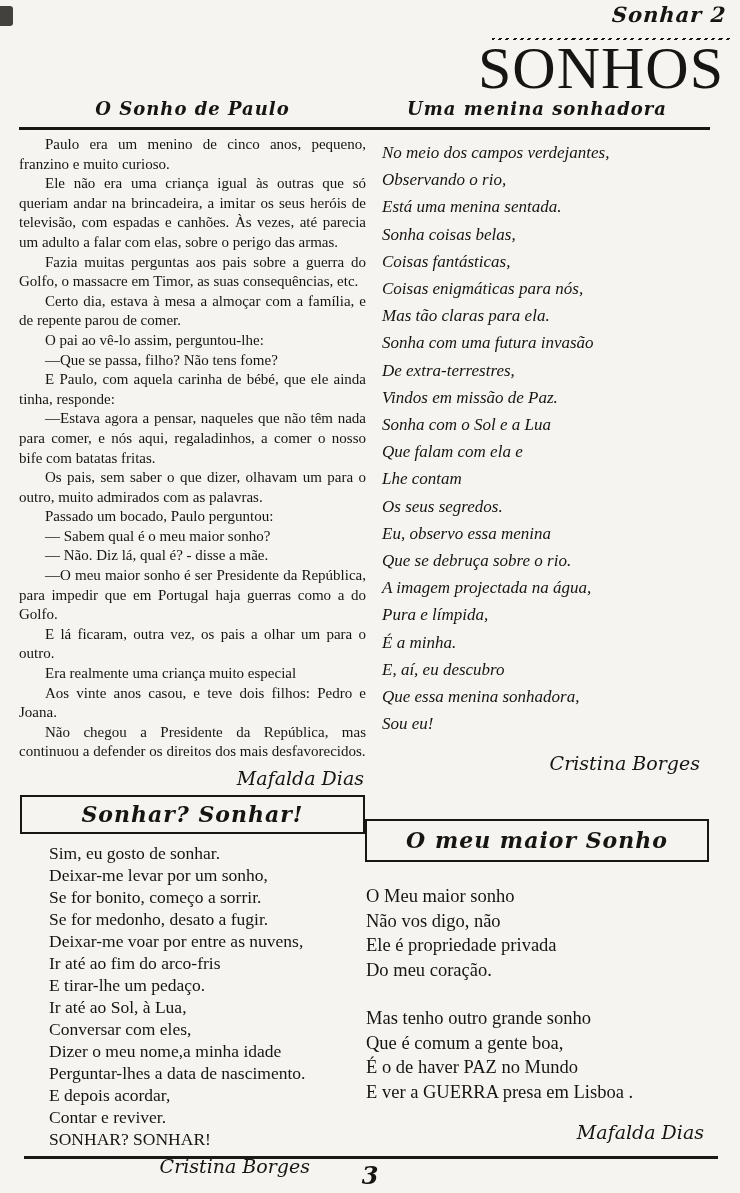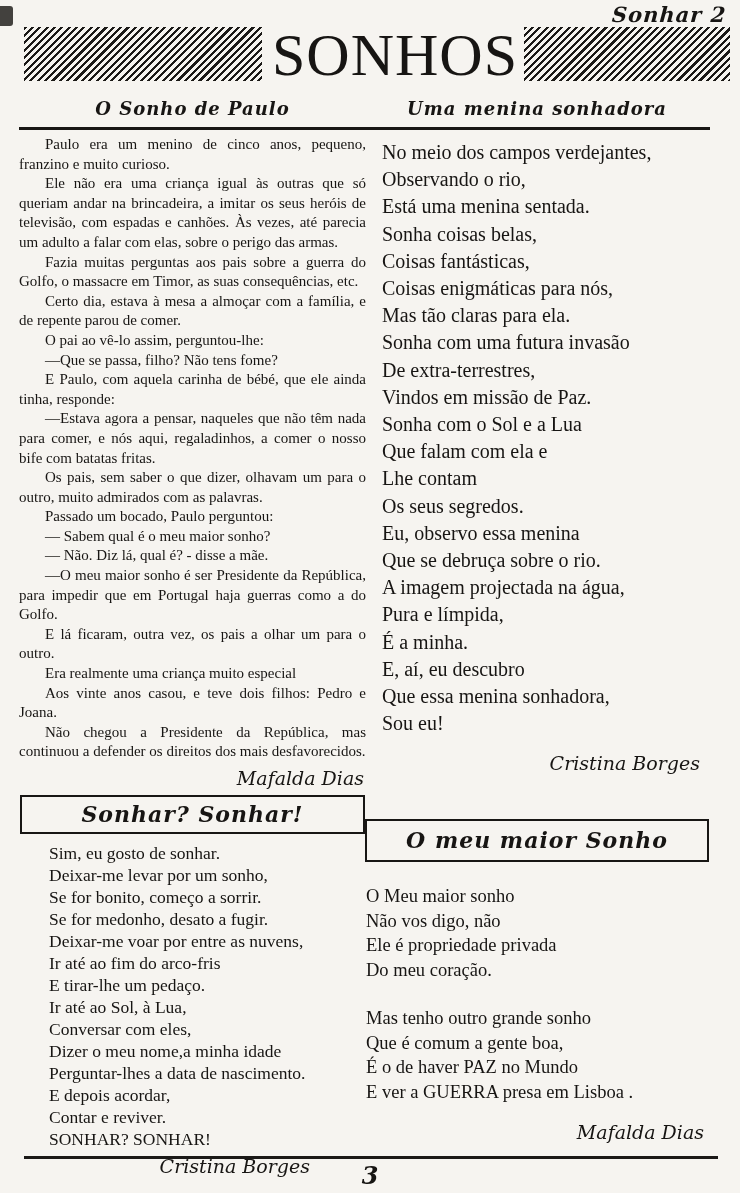--- a/index.html
+++ b/index.html
@@ -13,21 +13,21 @@
     background:#f6f4f0;color:#171513;
   }
   
   .smudge-tl{position:absolute;top:6px;left:0;width:13px;height:20px;background:#23211f;border-radius:0 3px 3px 0;opacity:.85;}
 
   .running-head{
     position:absolute;top:2px;right:14px;
     font-family:"DejaVu Serif", serif;font-style:italic;font-weight:bold;
     font-size:21px;letter-spacing:1px;transform:skewX(-4deg);
   }
-  .title-row{position:absolute;top:27px;left:24px;width:706px;height:58px;display:flex;align-items:flex-start;}
+  .title-row{position:absolute;top:38px;left:24px;width:706px;height:58px;display:flex;align-items:flex-end;flex-direction:column;}
   .hatch{height:54px;background:repeating-linear-gradient(135deg,#1b1917 0px,#1b1917 2.2px,#f6f4f0 2.2px,#f6f4f0 5.2px);}
   .hatch-left{width:238px;}
   .hatch-right{flex:1;}
   .main-title{
     margin:0;padding:0 6px 0 10px;
     font-family:"Liberation Serif", serif;font-weight:500;
     font-size:60px;line-height:56px;letter-spacing:1px;white-space:nowrap;
   }
 
   .col{position:absolute;top:95px;}
@@ -56,21 +56,21 @@
     border:2.5px solid #181614;text-align:center;
     font-family:"DejaVu Serif", serif;font-style:italic;font-weight:bold;
     font-size:22px;line-height:26px;letter-spacing:1px;
     padding:4px 0 5px;margin:3px 1px 8px 1px;
   }
   .poem-line{white-space:nowrap;}
   .poem-left .poem-line{font-size:17.5px;line-height:22px;padding-left:30px;}
   .poem-author-left{margin-top:4px;padding-right:56px;}
 
   .poem-right{margin-top:9px;}
-  .poem-right .poem-line{font-size:20px;line-height:27.2px;padding-left:18px;}
+  .poem-right .poem-line{font-size:17px;line-height:27.2px;padding-left:18px;font-style:italic;}
   .menina-author{margin-top:14px;padding-right:10px;}
   .boxed-right{margin-top:44px;margin-bottom:0;padding:6px 0 7px;}
   .stanza{margin-top:22px;}
   .stanza .poem-line{font-size:18.5px;line-height:24.5px;padding-left:2px;}
   .stanza2{margin-top:24px;}
   .dream-author{margin-top:16px;padding-right:6px;}
 
   .footer-rule{position:absolute;left:24px;right:22px;top:1156px;border-top:3px solid #1b1917;}
   .page-number{
     position:absolute;top:1161px;left:0;width:740px;text-align:center;

